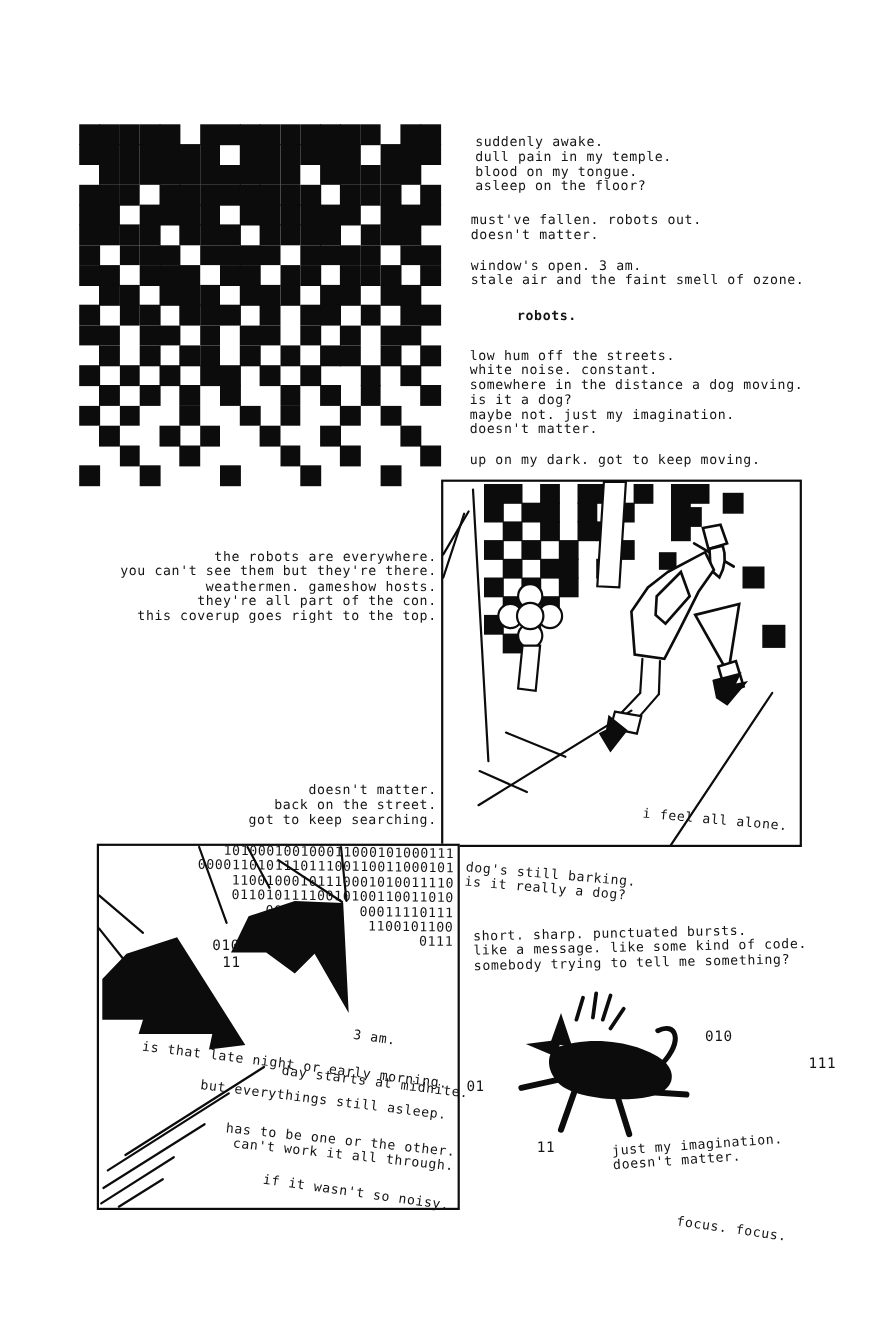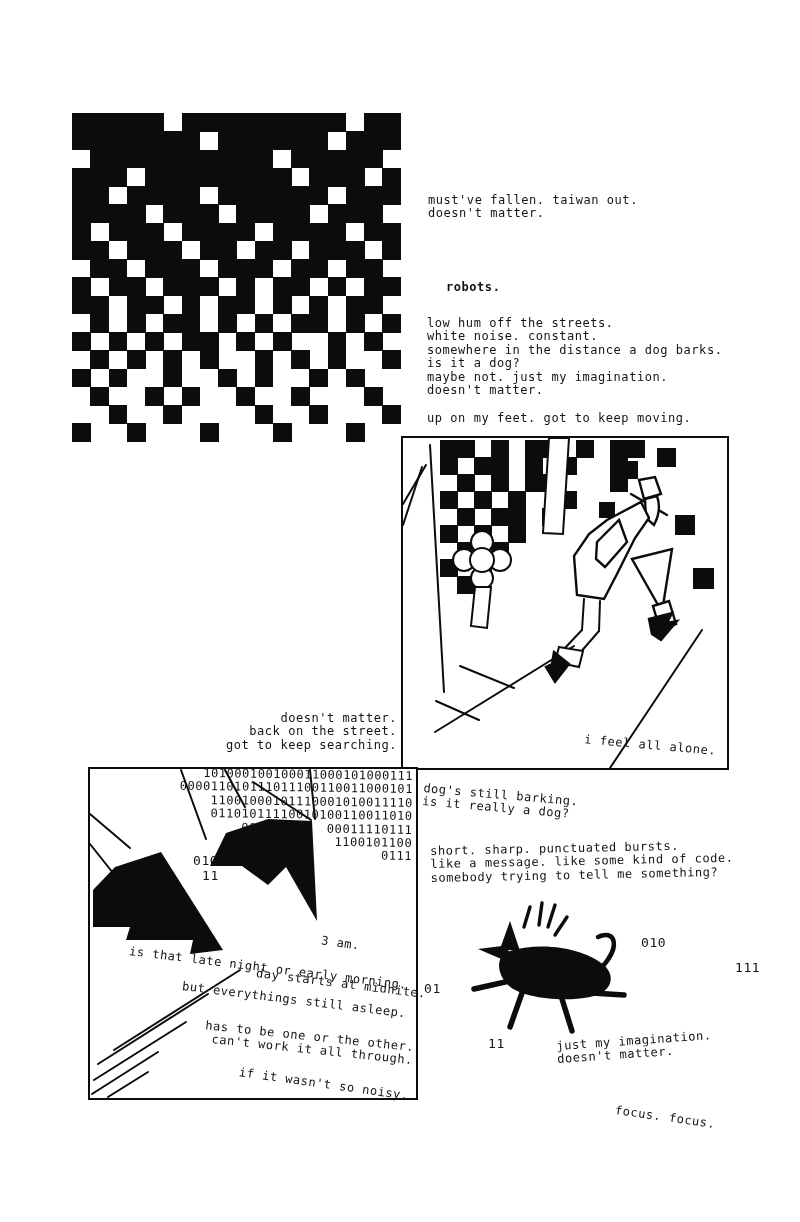--- a/index.html
+++ b/index.html
@@ -221,31 +221,42 @@
         <div class="cell" style="left: 237.25px; top: 292px; width: 18.85px; height: 18.85px;"></div>
         <div class="cell" style="left: 310.25px; top: 292px; width: 18.85px; height: 18.85px;"></div>
         <div class="cell" style="left: 0px; top: 310.25px; width: 18.85px; height: 18.85px;"></div>
         <div class="cell" style="left: 54.75px; top: 310.25px; width: 18.85px; height: 18.85px;"></div>
         <div class="cell" style="left: 127.75px; top: 310.25px; width: 18.85px; height: 18.85px;"></div>
         <div class="cell" style="left: 200.75px; top: 310.25px; width: 18.85px; height: 18.85px;"></div>
         <div class="cell" style="left: 273.75px; top: 310.25px; width: 18.85px; height: 18.85px;"></div>
       </div>
   </div>
 
-  <div class="tw" style="left:428px;top:194px;">must've fallen. taiwan out.
+  <div class="tw" style="left:432px;top:123px;">suddenly awake.
+dull pain in my temple.
+blood on my tongue.
+asleep on the floor?</div>
+  <div class="tw" style="left:428px;top:194px;">must've fallen. robots out.
 doesn't matter.</div>
-  <div class="tw b" style="left:446px;top:281px;">robots.</div>
+  <div class="tw" style="left:428px;top:235px;">window's open. 3 am.
+stale air and the faint smell of ozone.</div>
+  <div class="tw b" style="left:470px;top:281px;">robots.</div>
   <div class="tw" style="left:427px;top:317px;">low hum off the streets.
 white noise. constant.
-somewhere in the distance a dog barks.
+somewhere in the distance a dog moving.
 is it a dog?
 maybe not. just my imagination.
 doesn't matter.</div>
-  <div class="tw" style="left:427px;top:412px;">up on my feet. got to keep moving.</div>
-
+  <div class="tw" style="left:427px;top:412px;">up on my dark. got to keep moving.</div>
+
+  <div class="tw r" style="left:85px;top:500px;width:312px;">the robots are everywhere.
+you can't see them but they're there.
+weathermen. gameshow hosts.
+they're all part of the con.
+this coverup goes right to the top.</div>
   <div class="tw r" style="left:200px;top:712px;width:197px;">doesn't matter.
 back on the street.
 got to keep searching.</div>
 
   <div class="panel" style="left:401px;top:436px;width:324px;height:330px;">
 
     <div style="position:absolute;left:37px;top:2px;width:204px;height:155px;">
         <div class="cell" style="left: 0px; top: 0px; width: 17.6px; height: 17.6px;"></div>
         <div class="cell" style="left: 17px; top: 0px; width: 17.6px; height: 17.6px;"></div>
         <div class="cell" style="left: 51px; top: 0px; width: 17.6px; height: 17.6px;"></div>

